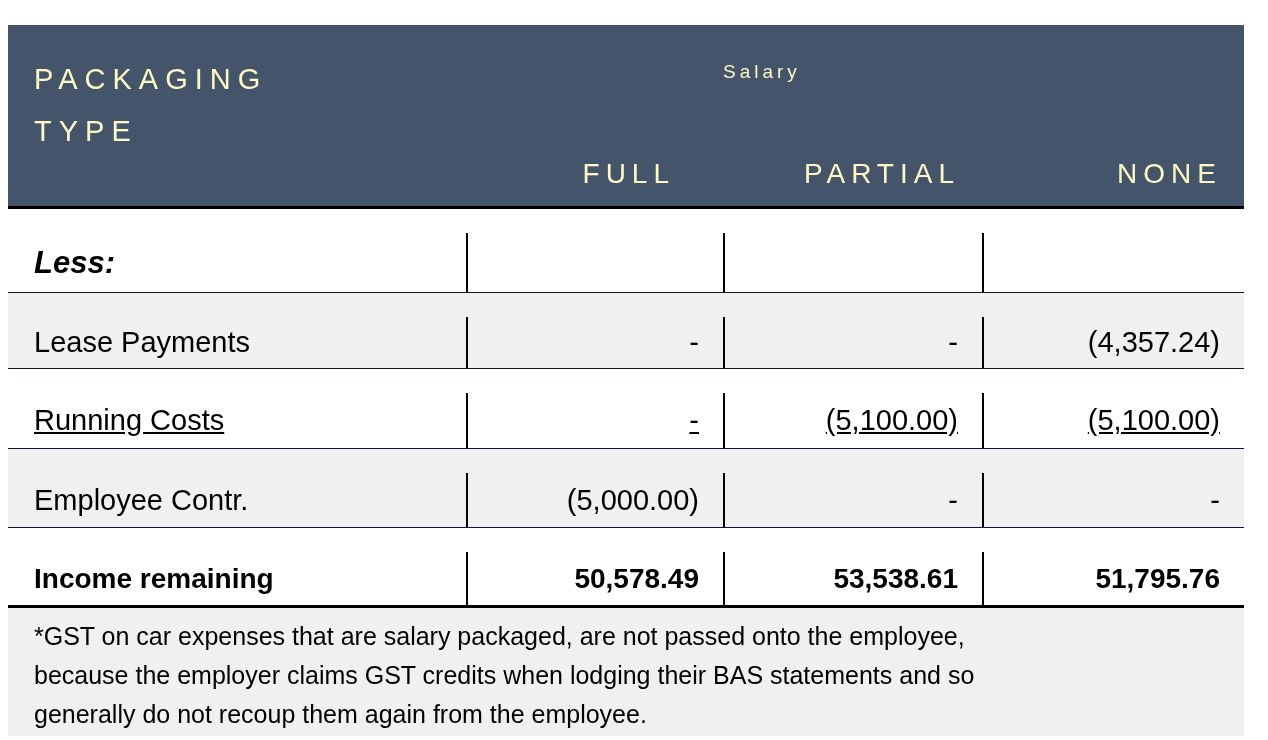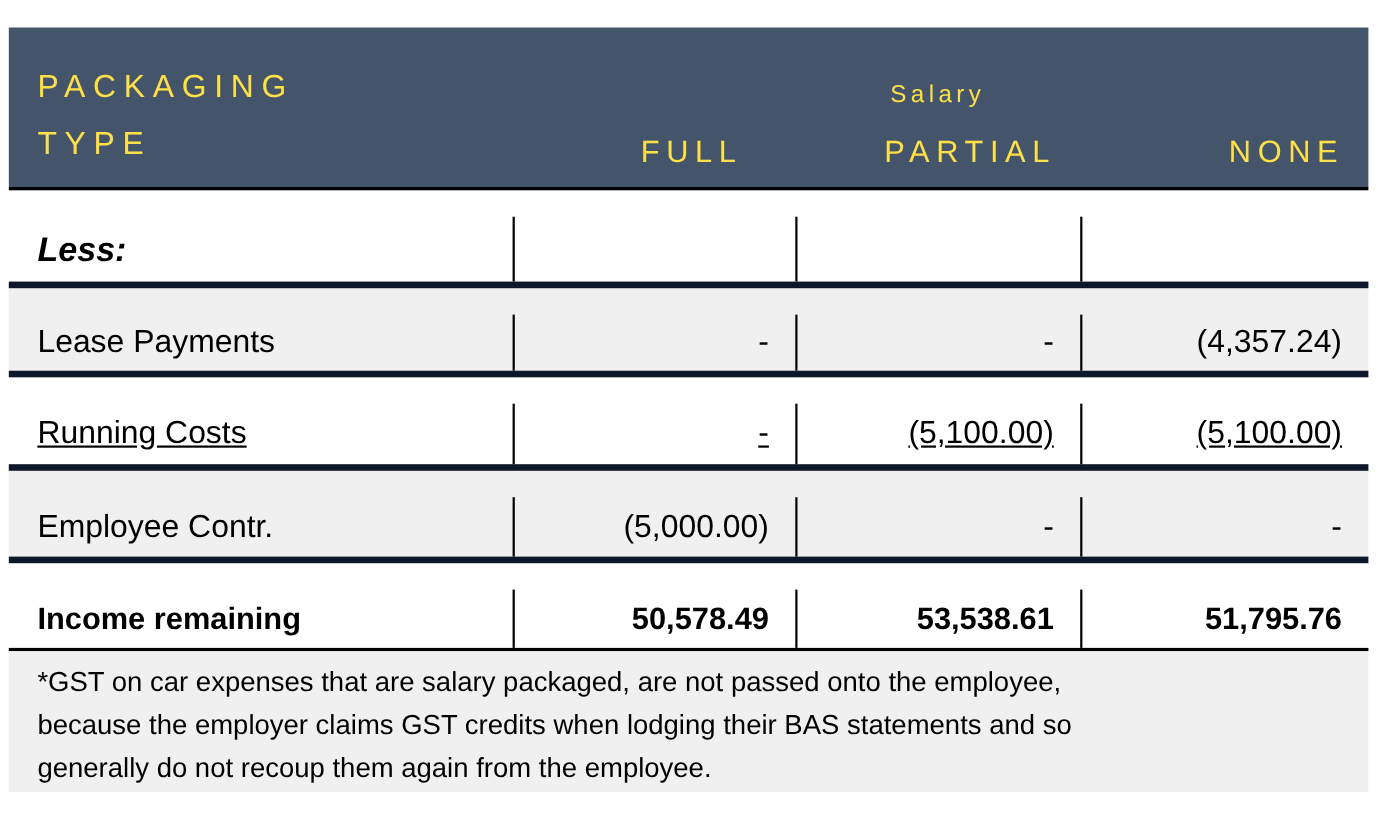--- a/index.html
+++ b/index.html
@@ -14,59 +14,58 @@
   }
   .table-wrap {
     position: absolute;
     left: 8px;
     top: 25px;
     width: 1236px;
   }
   
   .thead {
     position: relative;
-    height: 145px;
+    height: 181px;
     background: #44546A;
-    color: #fde047;
+    color: #fef9c3;
   }
   .row-label-block {
     position: absolute;
     left: 26px;
     top: 28px;
     font-size: 29px;
     letter-spacing: 7px;
     line-height: 52px;
     font-weight: 400;
   }
   .group-label {
     position: absolute;
     left: 715px;
     width: 259px;
-    top: 48px;
-    text-align: center;
-    font-size: 22px;
+    top: 36px;
+    font-size: 19px;
     letter-spacing: 4px;
   }
   .col-label {
     position: absolute;
     bottom: 16px;
     text-align: right;
     font-size: 28px;
     letter-spacing: 6px;
     padding-right: 22px;
     box-sizing: border-box;
   }
   .col-label.c0 { left: 432px; width: 257px; }
   .col-label.c1 { left: 715px; width: 259px; }
   .col-label.c2 { left: 974px; width: 262px; }
   
   .trow {
     display: grid;
     grid-template-columns: 458px 257px 259px 262px;
-    border-top: 6px solid #0f172a;
+    border-top: 1px solid #0f172a;
     background: #ffffff;
   }
   .trow.first { border-top: 3px solid #000000; }
   .trow.shaded { background: #F0F0F0; }
   .trow.total { border-bottom: 3px solid #000000; }
   .cell {
     display: flex;
     align-items: center;
     box-sizing: border-box;
     font-size: 29px;

